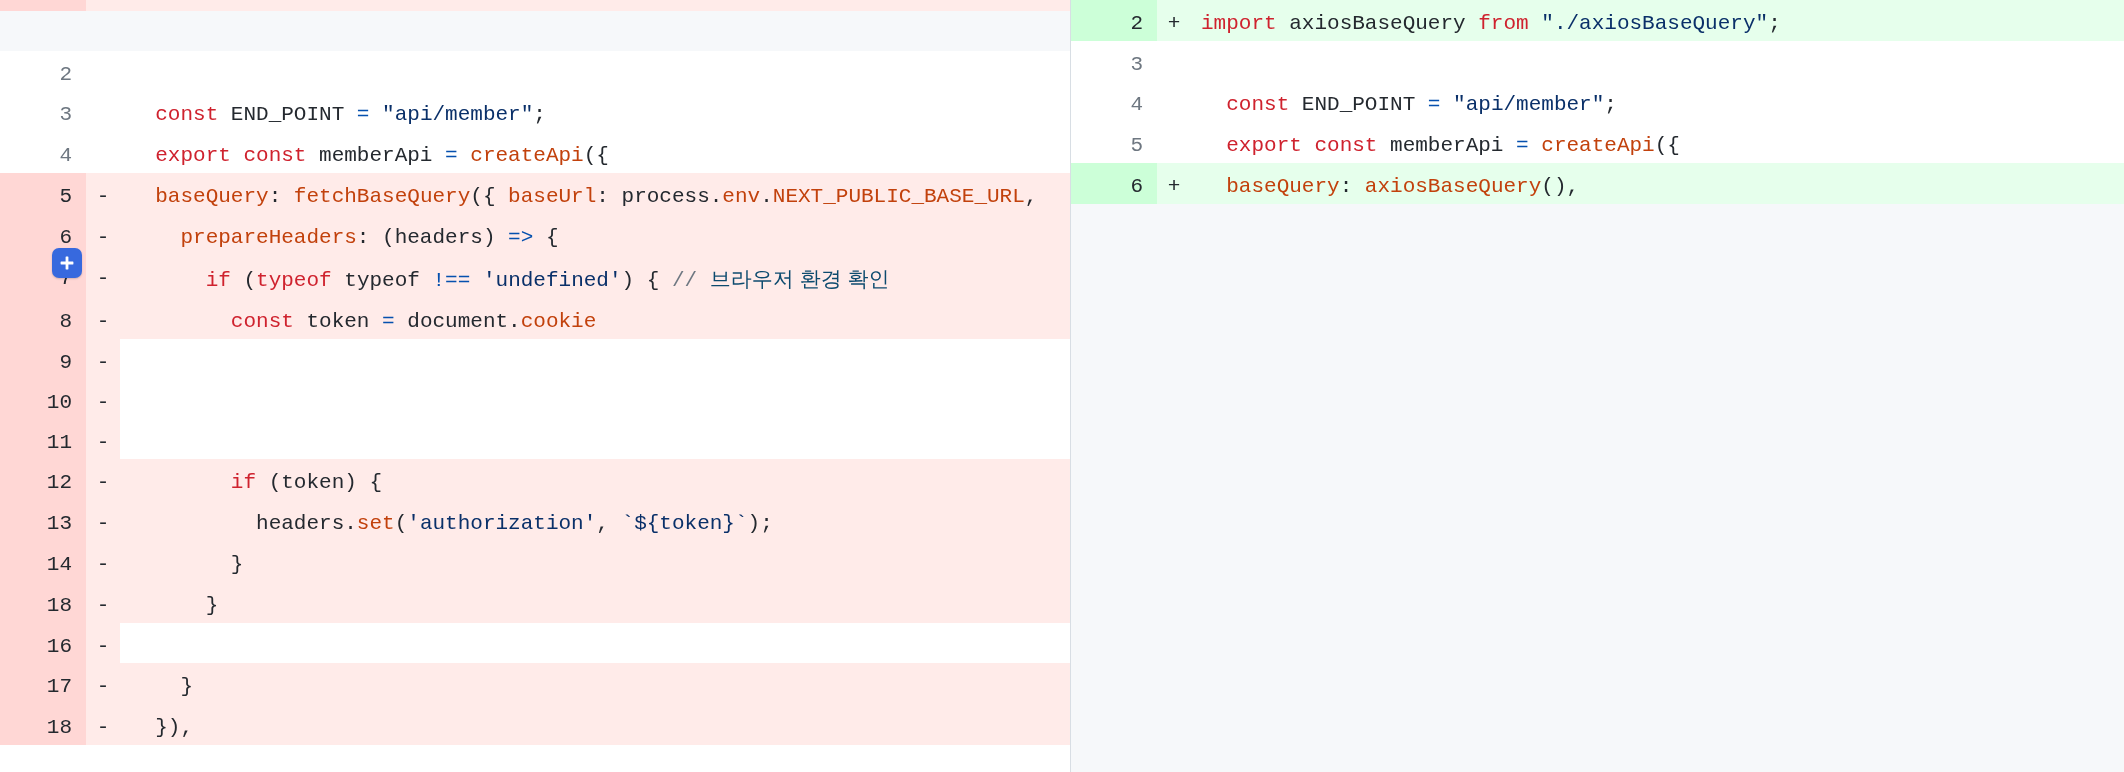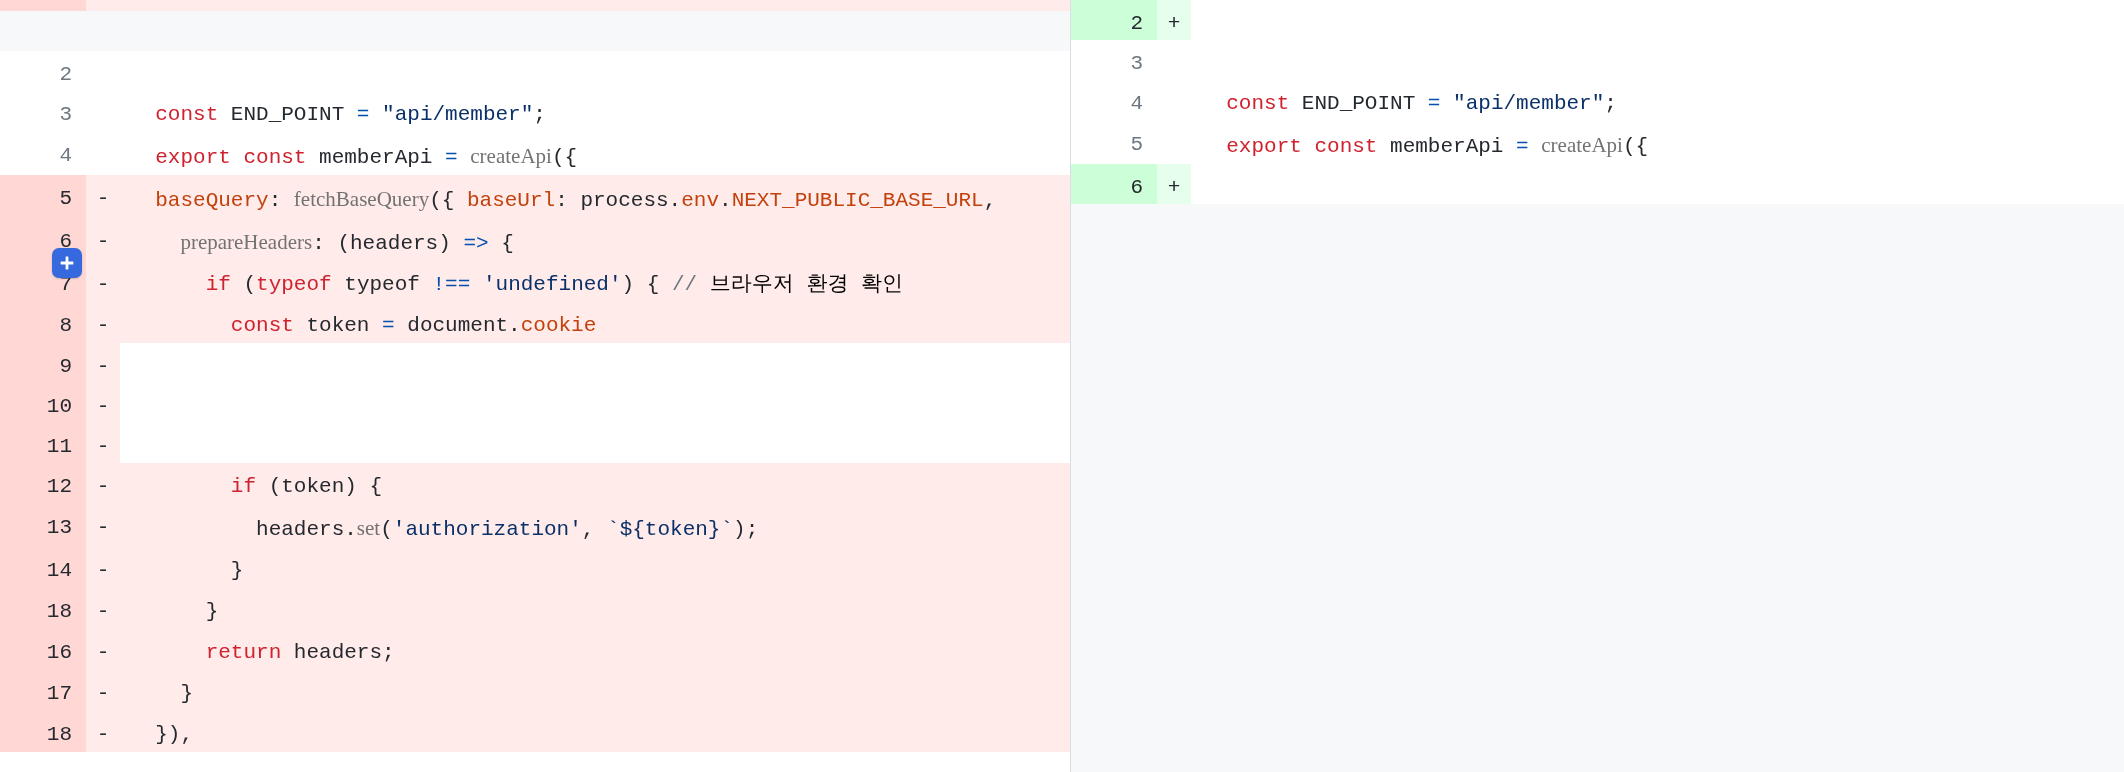--- a/index.html
+++ b/index.html
@@ -96,28 +96,28 @@
 
   .row-blank-fill { background:#f6f8fa; width:100%; }
 
   
   .row-sliver { height: 11px; min-height: 11px; overflow: hidden; }
   .row-sliver .ln { background:#ffd7d5; padding-top:0; height:11px; }
   .row-sliver .marker, .row-sliver .code { background:#ffebe9; padding-top:0; height:11px; }
 
   
   .t-kw   { color: #cf222e; }
-  .t-fn   { color: #737373; font-family: Liberation Serif, serif; }
+  .t-fn   { color: #c2410c; }
   .t-var  { color: #c2410c; }
   .t-str  { color: #0a3069; }
   .t-cmt  { color: #6e7781; }
   .t-op   { color: #0550ae; }
   .t-num  { color: #0550ae; }
   .t-txt  { color: #24292f; }
-  .t-cmt-ko { color: #000000; font-family: Liberation Mono, monospace; }
+  .t-cmt-ko { color: #0c4a6e; font-family: Liberation Sans, sans-serif; }
 
   
   .expand-btn {
     position: absolute;
     left: 52px;
     top: 248px;
     width: 30px;
     height: 30px;
     background: #3769de;
     border-radius: 7px;
@@ -210,21 +210,20 @@
           <div class="code"><span class="t-txt">        }</span></div>
         </div>
         <div class="diff-row row-del">
           <div class="ln">18</div>
           <div class="marker">-</div>
           <div class="code"><span class="t-txt">      }</span></div>
         </div>
         <div class="diff-row row-del">
           <div class="ln">16</div>
           <div class="marker">-</div>
-          <div class="code"><span class="t-txt">      </span><span class="t-kw">return</span><span class="t-txt"> headers;</span></div>
         </div>
         <div class="diff-row row-del">
           <div class="ln">17</div>
           <div class="marker">-</div>
           <div class="code"><span class="t-txt">    }</span></div>
         </div>
         <div class="diff-row row-del">
           <div class="ln">18</div>
           <div class="marker">-</div>
           <div class="code"><span class="t-txt">  }),</span></div>
@@ -237,37 +236,39 @@
         <rect x="2.6" y="7.6" width="12.8" height="2.8" rx="0.4" fill="#ffffff"></rect>
       </svg>
     </div>
   </div>
 
   <div class="diff-pane pane-right">
     <div id="right-rows">
         <div class="diff-row row-add">
           <div class="ln">2</div>
           <div class="marker">+</div>
+          <div class="code"><span class="t-txt"></span><span class="t-kw">import</span><span class="t-txt"> axiosBaseQuery </span><span class="t-kw">from</span><span class="t-txt"> </span><span class="t-str">"./axiosBaseQuery"</span><span class="t-txt">;</span></div>
         </div>
         <div class="diff-row row-ctx">
           <div class="ln">3</div>
           <div class="marker"></div>
           <div class="code"></div>
         </div>
         <div class="diff-row row-ctx">
           <div class="ln">4</div>
           <div class="marker"></div>
           <div class="code"><span class="t-txt">  </span><span class="t-kw">const</span><span class="t-txt"> END_POINT </span><span class="t-op">=</span><span class="t-txt"> </span><span class="t-str">"api/member"</span><span class="t-txt">;</span></div>
         </div>
         <div class="diff-row row-ctx">
           <div class="ln">5</div>
           <div class="marker"></div>
           <div class="code"><span class="t-txt">  </span><span class="t-kw">export const</span><span class="t-txt"> memberApi </span><span class="t-op">=</span><span class="t-txt"> </span><span class="t-fn">createApi</span><span class="t-txt">({</span></div>
         </div>
         <div class="diff-row row-add">
           <div class="ln">6</div>
           <div class="marker">+</div>
+          <div class="code"><span class="t-txt">  </span><span class="t-var">baseQuery</span><span class="t-txt">: </span><span class="t-fn">axiosBaseQuery</span><span class="t-txt">(),</span></div>
         </div>
         <div class="row-blank-fill" style="height: 568px;"></div>
       </div>
   </div>
 
 </div>
 
 </body></html>

